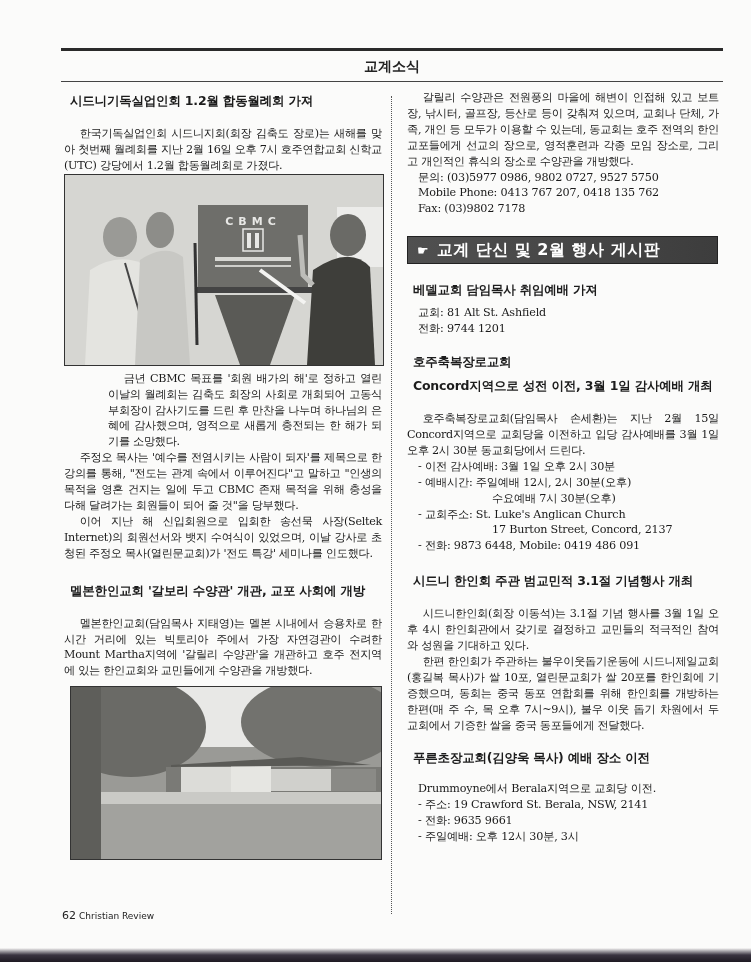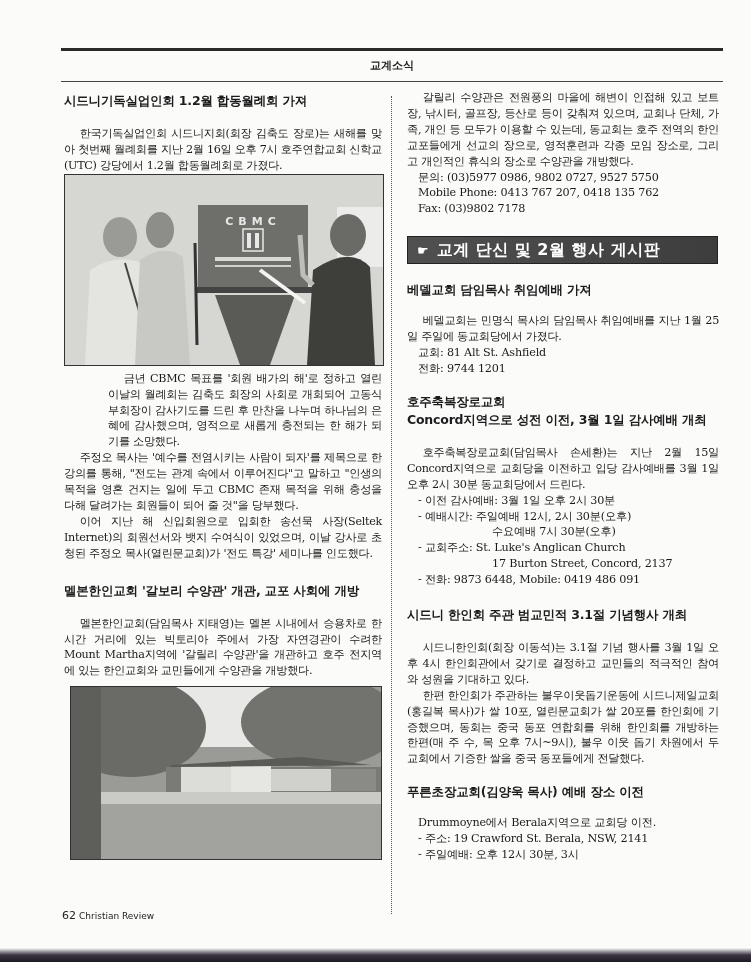--- a/index.html
+++ b/index.html
@@ -4,29 +4,29 @@
 <style>
   html, body { margin: 0; padding: 0; }
   body {
     width: 751px; height: 962px; overflow: hidden;
     background: #fbfbfa;
     font-family: "DejaVu Serif", "Liberation Serif", serif;
     color: #1a1a1a;
     position: relative;
   }
   .page-top-rule { position: absolute; left: 61px; top: 48px; width: 662px; height: 3px; background: #2a2a2a; }
-  .section-label { position: absolute; left: 61px; top: 51px; width: 662px; height: 30px; text-align: center; line-height: 30px; font-family: "DejaVu Sans", sans-serif; font-size: 11px; font-weight: bold; color: #222; }
+  .section-label { position: absolute; left: 61px; top: 51px; width: 662px; height: 30px; text-align: center; line-height: 30px; font-family: "DejaVu Sans", sans-serif; font-size: 14px; font-weight: bold; color: #222; }
   .page-sub-rule { position: absolute; left: 61px; top: 81px; width: 662px; height: 1px; background: #444; }
 
   .col { position: absolute; top: 90px; }
   .col-left { left: 64px; width: 318px; }
   .col-right { left: 407px; width: 312px; }
   .col-divider { position: absolute; left: 391px; top: 96px; height: 818px; border-left: 1px dotted #555; }
 
-  .headline { font-family: "DejaVu Sans", sans-serif; font-size: 12.5px; font-weight: bold; color: #1c1c1c; margin: 0; line-height: 18px; letter-spacing: -0.2px; }
+  .headline { font-family: "DejaVu Sans", sans-serif; font-size: 12.5px; font-weight: bold; color: #1c1c1c; margin: 6px; line-height: 18px; letter-spacing: -0.2px; }
   .body-text { font-size: 11.2px; line-height: 15.9px; margin: 0; text-align: justify; letter-spacing: -0.3px; }
   .indent { text-indent: 1.4em; }
   .info-line { font-size: 11.2px; line-height: 15.9px; margin: 0; padding-left: 11px; letter-spacing: -0.2px; white-space: nowrap; }
   .info-cont { padding-left: 110px; }
 
   .photo { border: 1px solid #333; position: relative; overflow: hidden; }
   .photo-cbmc { width: 318px; height: 190px; background: linear-gradient(180deg,#d9d9d6 0%,#cfcfcb 60%,#c3c3bf 100%); }
   .photo-house { width: 310px; height: 172px; background: linear-gradient(180deg,#8d8d89 0%,#b4b4b0 35%,#a8a8a4 55%,#868682 100%); }
 
   .banner { width: 311px; height: 28px; background: #4a4a4a; border: 1px solid #222; display: flex; align-items: center; padding-left: 9px; box-sizing: border-box; background-image: linear-gradient(90deg,#505050,#3d3d3d); }
@@ -112,21 +112,20 @@
   <p class="info-line">문의: (03)5977 0986, 9802 0727, 9527 5750</p>
   <p class="info-line">Mobile Phone: 0413 767 207, 0418 135 762</p>
   <p class="info-line">Fax: (03)9802 7178</p>
 
   <div class="banner" style="margin-top:19px;">
     <span class="hand">☛</span>
     <span class="banner-title">교계 단신 및 2월 행사 게시판</span>
   </div>
 
   <h2 class="headline" style="margin-top:17px;">베델교회 담임목사 취임예배 가져</h2>
-  <p class="body-text indent" style="margin-top:14px;">베델교회는 민명식 목사의 담임목사 취임예배를 지난 1월 25일 주일에 동교회당에서 가졌다.</p>
   <p class="info-line">교회: 81 Alt St.  Ashfield</p>
   <p class="info-line">전화: 9744 1201</p>
 
   <h2 class="headline" style="margin-top:16px;">호주축복장로교회</h2>
   <h2 class="headline">Concord지역으로 성전 이전, 3월 1일 감사예배 개최</h2>
   <p class="body-text indent" style="margin-top:16px;">호주축복장로교회(담임목사 손세환)는 지난 2월 15일 Concord지역으로 교회당을 이전하고 입당 감사예배를 3월 1일 오후 2시 30분 동교회당에서 드린다.</p>
   <div>
     <p class="info-line"><span>- 이전 감사예배:</span> <span>3월 1일 오후 2시 30분</span></p>
     <p class="info-line"><span>- 예배시간:</span> <span>주일예배 12시, 2시 30분(오후)</span></p>
     <p class="info-line info-cont" style="padding-left:85px;">수요예배 7시 30분(오후)</p>
@@ -135,19 +134,20 @@
     <p class="info-line"><span>- 전화:</span> <span>9873 6448, Mobile: 0419 486 091</span></p>
   </div>
 
   <h2 class="headline" style="margin-top:18px;">시드니 한인회 주관 범교민적 3.1절 기념행사 개최</h2>
   <p class="body-text indent" style="margin-top:16px;">시드니한인회(회장 이동석)는 3.1절 기념 행사를 3월 1일 오후 4시 한인회관에서 갖기로 결정하고 교민들의 적극적인 참여와 성원을 기대하고 있다.</p>
   <p class="body-text indent">한편 한인회가 주관하는 불우이웃돕기운동에 시드니제일교회(홍길복 목사)가 쌀 10포, 열린문교회가 쌀 20포를 한인회에 기증했으며, 동회는 중국 동포 연합회를 위해 한인회를 개방하는 한편(매 주 수, 목 오후 7시~9시), 불우 이웃 돕기 차원에서 두 교회에서 기증한 쌀을 중국 동포들에게 전달했다.</p>
 
   <h2 class="headline" style="margin-top:16px;">푸른초장교회(김양욱 목사) 예배 장소 이전</h2>
   <p class="info-line" style="margin-top:14px;">Drummoyne에서 Berala지역으로 교회당 이전.</p>
   <p class="info-line">- 주소: 19 Crawford St.  Berala, NSW, 2141</p>
+  <p class="info-line">- 전화: 9635 9661</p>
   <p class="info-line">- 주일예배: 오후 12시 30분, 3시</p>
 </div>
 
 <div class="footer">
   <span class="pgnum">62</span><span>Christian Review</span>
 </div>
 <div class="bottom-edge"></div>
 
 </body></html>

